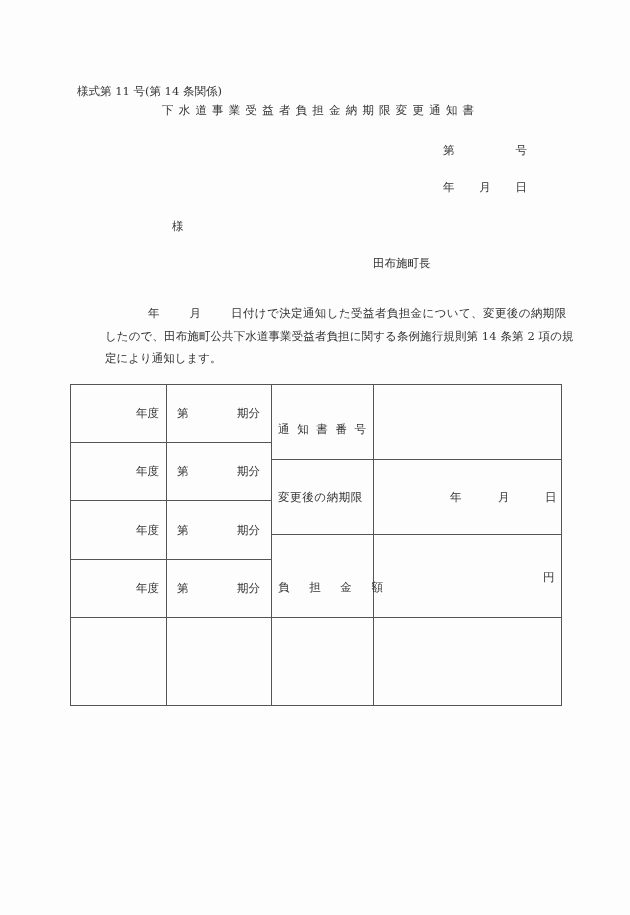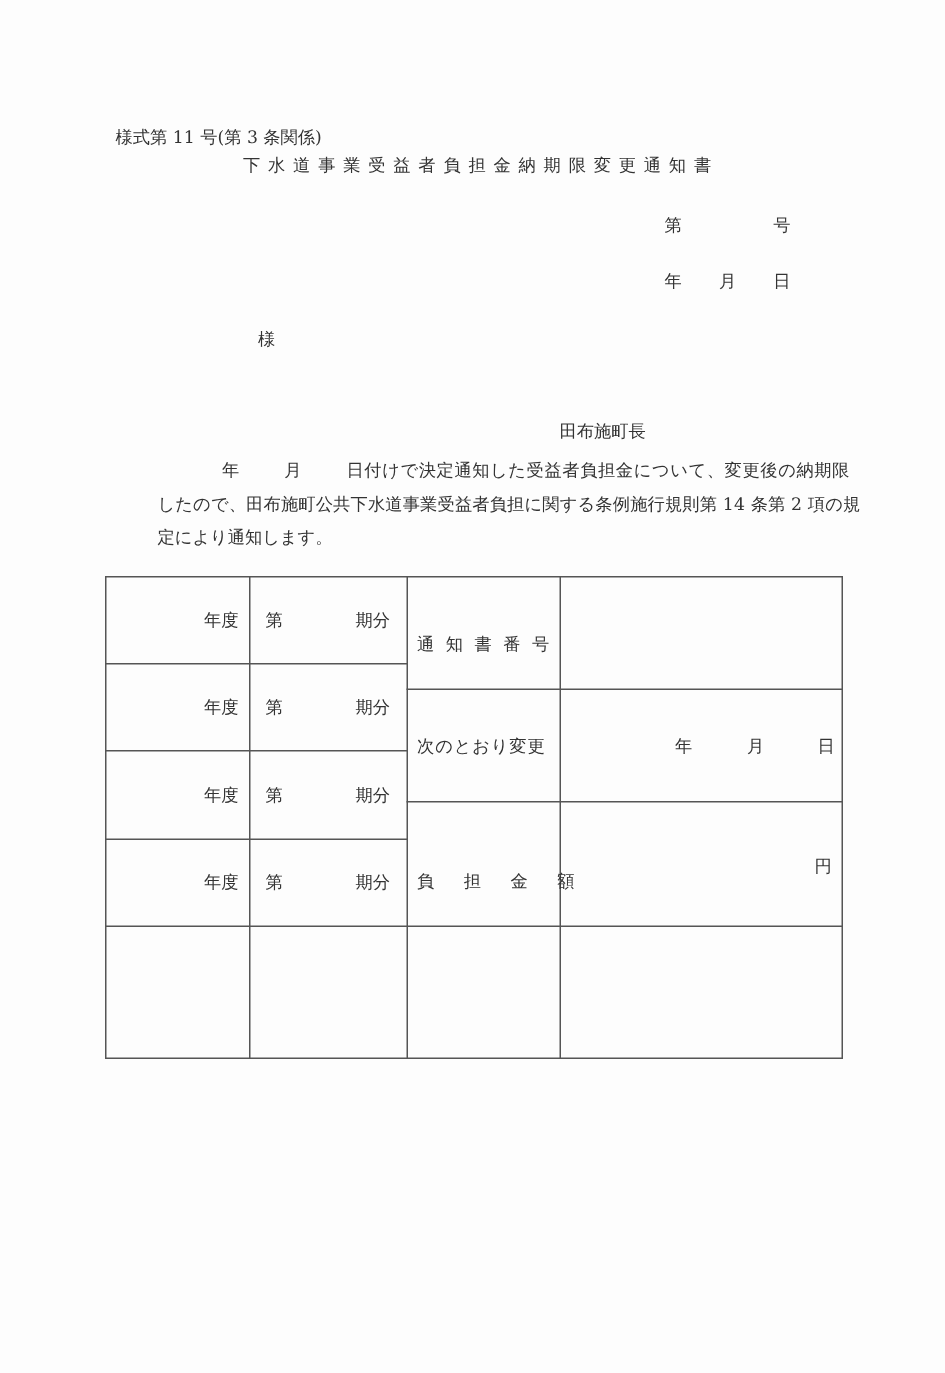--- a/index.html
+++ b/index.html
@@ -6,32 +6,32 @@
     body {
       width: 630px; height: 915px; background: #fdfdfd; position: relative; overflow: hidden;
       font-family: "DejaVu Serif", "Liberation Serif", serif; color: #333; font-size: 11.5px;
     }
     .abs { position: absolute; white-space: nowrap; }
     #form-number { left: 77px; top: 84px; font-size: 11.5px; }
     #doc-title { left: 162px; top: 103px; font-size: 11.5px; letter-spacing: 5.2px; }
     #notice-no { left: 443px; top: 143px; width: 84px; display: flex; justify-content: space-between; }
     #notice-date { left: 443px; top: 180px; width: 84px; display: flex; justify-content: space-between; }
     #addressee { left: 172px; top: 219px; }
-    #issuer { left: 373px; top: 256px; margin-top: 24px; }
+    #issuer { left: 373px; top: 256px; }
     .para-line { left: 105px; font-size: 11.5px; }
     #p1 { top: 306px; left: 148px; }
     #p2 { top: 329px; }
     #p3 { top: 351px; }
     .line { position: absolute; background: #555; }
     .cell-text { position: absolute; white-space: nowrap; font-size: 11.5px; }
   </style>
 </head>
 <body>
 
-<div id="form-number" class="abs">様式第 11 号(第 3 条関係)</div>
+<div id="form-number" class="abs">様式第 11 号(第 14 条関係)</div>
 <div id="doc-title" class="abs">下水道事業受益者負担金納期限変更通知書</div>
 
 <div id="notice-no" class="abs">
   <span>第</span>
   <span>号</span>
 </div>
 <div id="notice-date" class="abs">
   <span>年</span>
   <span>月</span>
   <span>日</span>
@@ -77,20 +77,20 @@
   <span class="cell-text" style="left:177px;top:523px">第</span>
   <span class="cell-text" style="left:237px;top:523px">期分</span>
 
   <span class="cell-text" style="left:136px;top:581px">年度</span>
   <span class="cell-text" style="left:177px;top:581px">第</span>
   <span class="cell-text" style="left:237px;top:581px">期分</span>
 
   <span class="cell-text" style="left:278px;top:422px;letter-spacing:2px">通 知 書 番 号</span>
   <span class="cell-text" style="left:380px;top:415px"></span>
 
-  <span class="cell-text" style="left:278px;top:490px;letter-spacing:0.6px">次のとおり変更</span>
+  <span class="cell-text" style="left:278px;top:490px;letter-spacing:0.6px">変更後の納期限</span>
   <span class="cell-text" style="left:450px;top:490px">年</span>
   <span class="cell-text" style="left:498px;top:490px">月</span>
   <span class="cell-text" style="left:545px;top:490px">日</span>
 
   <span class="cell-text" style="left:278px;top:580px;letter-spacing:8px">負 担 金 額</span>
   <span class="cell-text" style="left:543px;top:570px">円</span>
 </div>
 
 </body></html>

